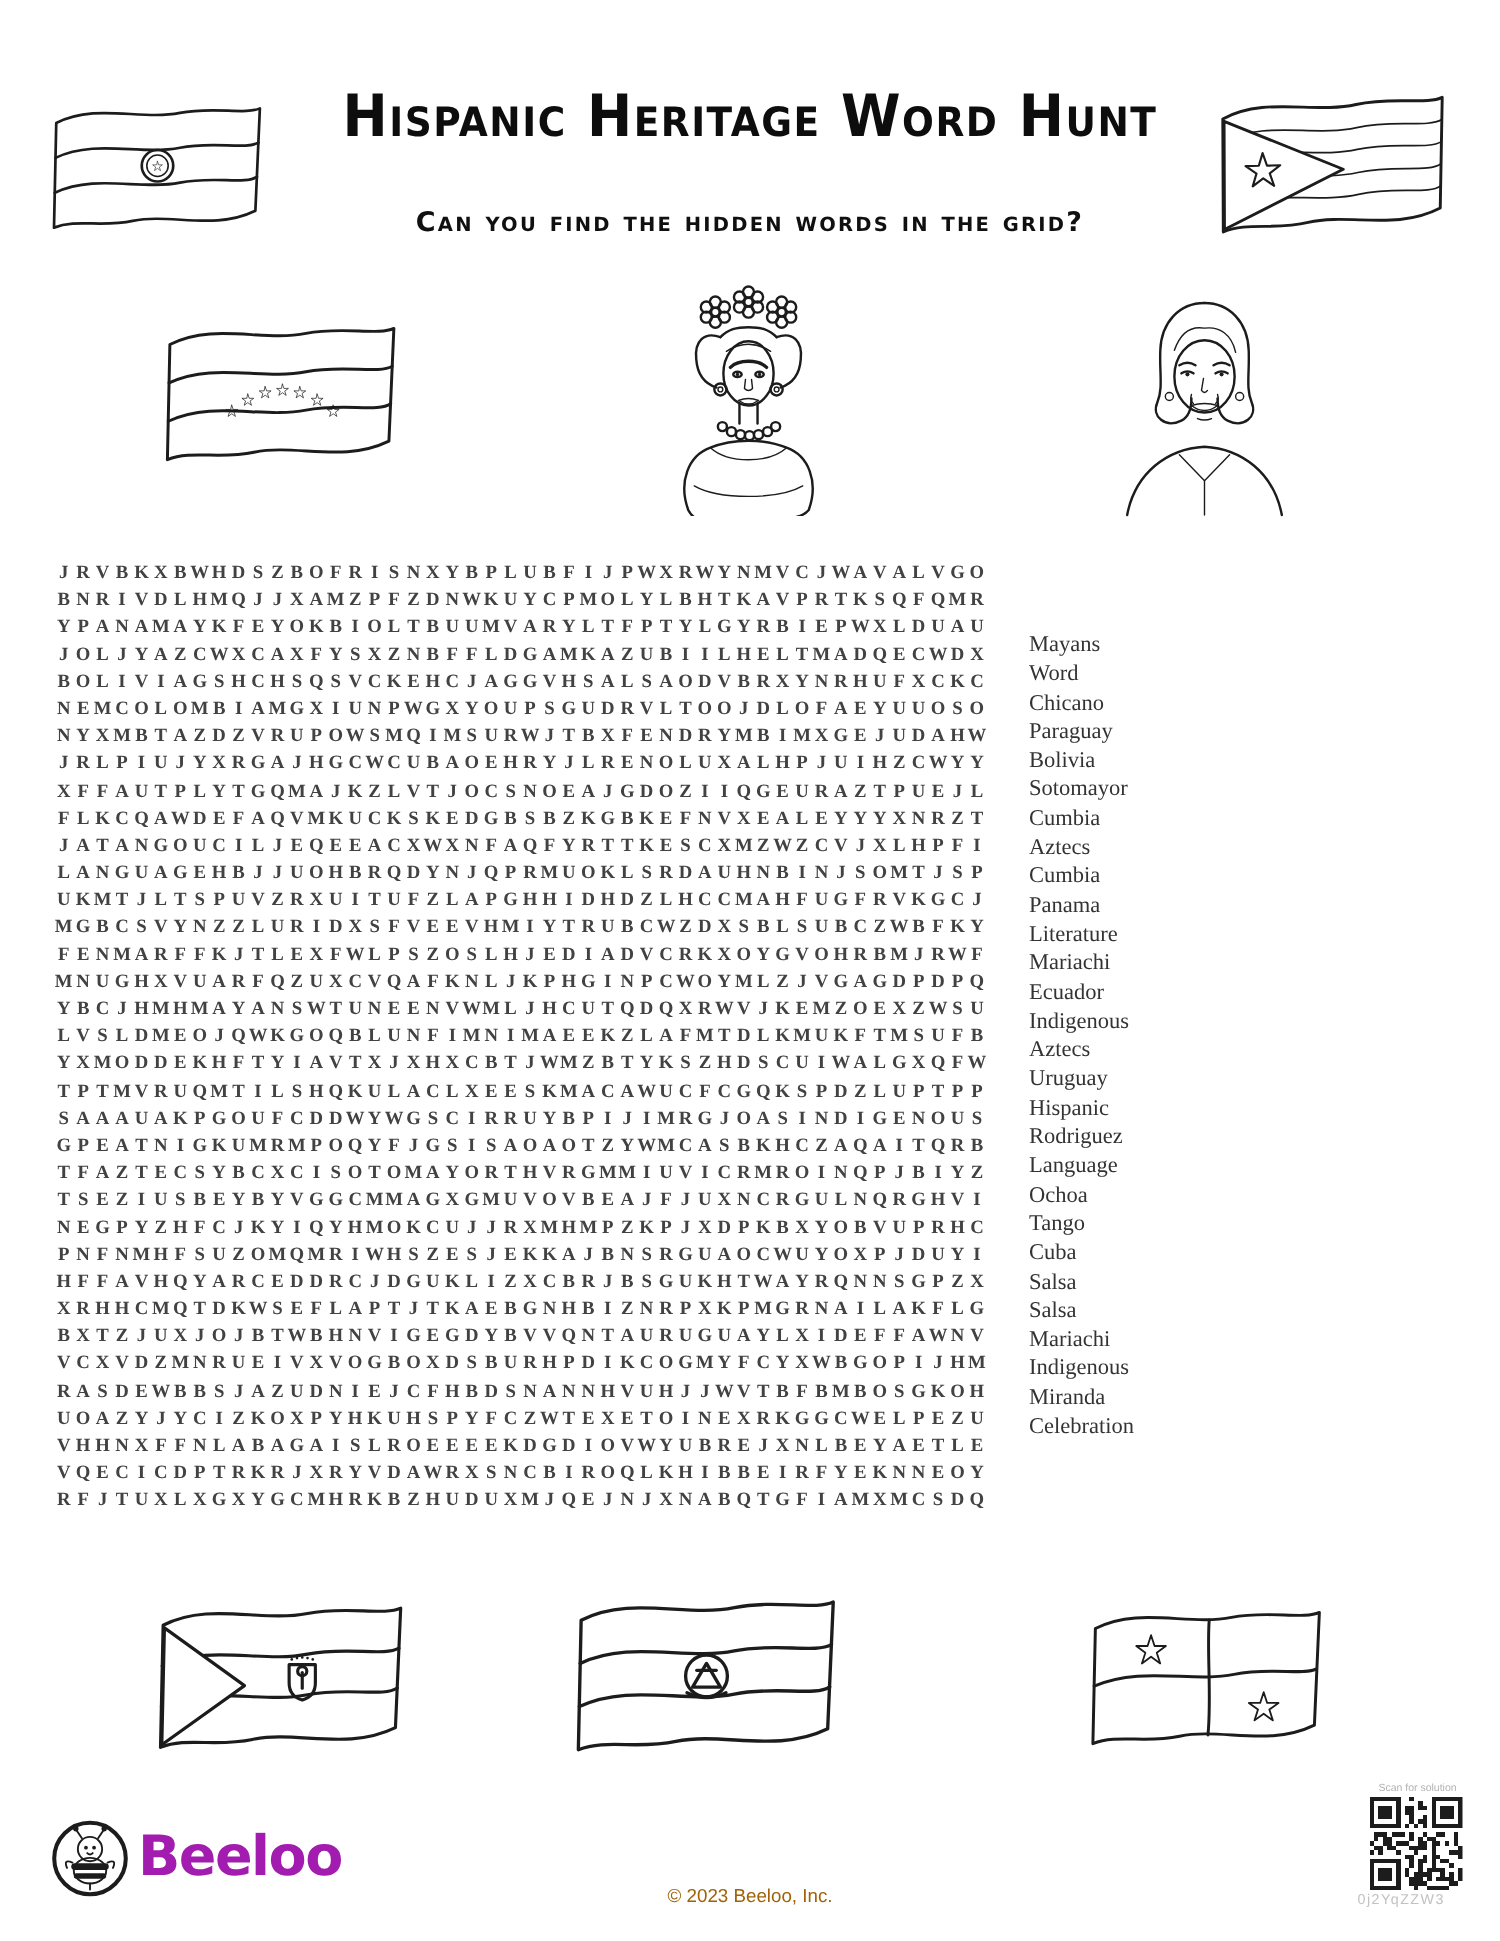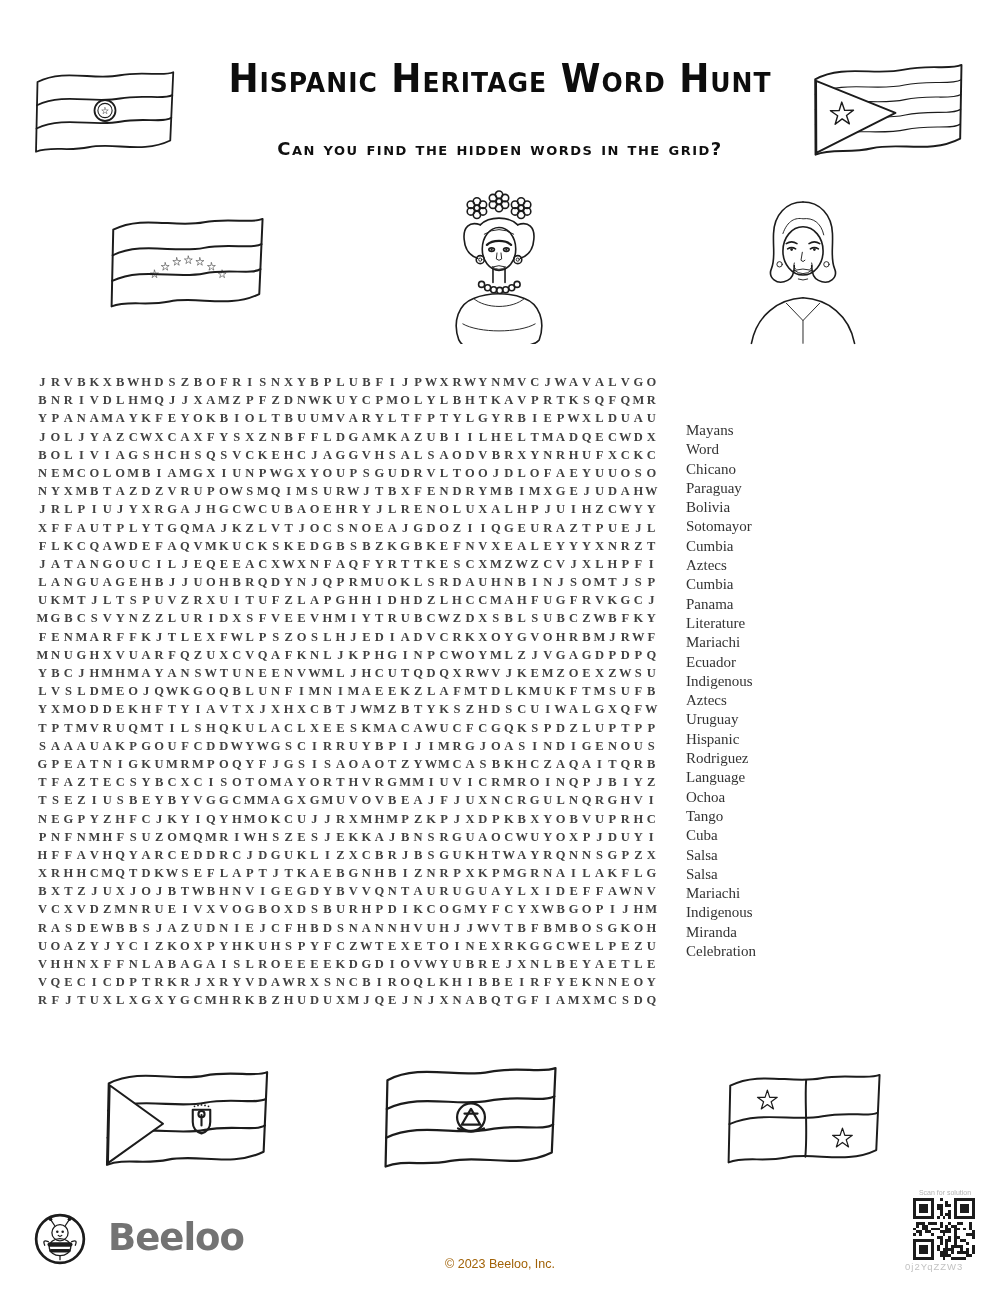--- a/index.html
+++ b/index.html
@@ -44,22 +44,22 @@
   .illus path, .illus circle, .illus ellipse, .illus line, .illus polygon, .illus rect.lineart {
     fill:none; stroke:#1c1c1c; stroke-width:2.4; stroke-linecap:round; stroke-linejoin:round;
   }
   .illus .fillwhite { fill:#ffffff; }
   .illus .thin { stroke-width:1.4; }
   .illus .thick { stroke-width:3.4; }
   .illus .dot { fill:#1c1c1c; stroke:none; }
 
   
   .brand-text {
-    left:108px; top:1216px; font-family:"DejaVu Sans", sans-serif;
-    font-weight:bold; font-size:37px; letter-spacing:-1px; color:#737373;text-align:center;
+    left:92px; top:1216px; font-family:"DejaVu Sans", sans-serif;
+    font-weight:bold; font-size:37px; letter-spacing:-1px; color:#a21caf;text-align:center;
   }
   .copyright {
     left:0; top:1257px; width:1000px; text-align:center;
     font-size:12.5px; color:#a16207; font-family:"Liberation Sans", sans-serif;
   }
   .qr-label {
     left:913px; top:1189px; width:64px; text-align:center;
     font-size:7px; color:#b3b3b3;
   }
   .qr-box { left:913px; top:1198px; width:62px; height:62px; }

